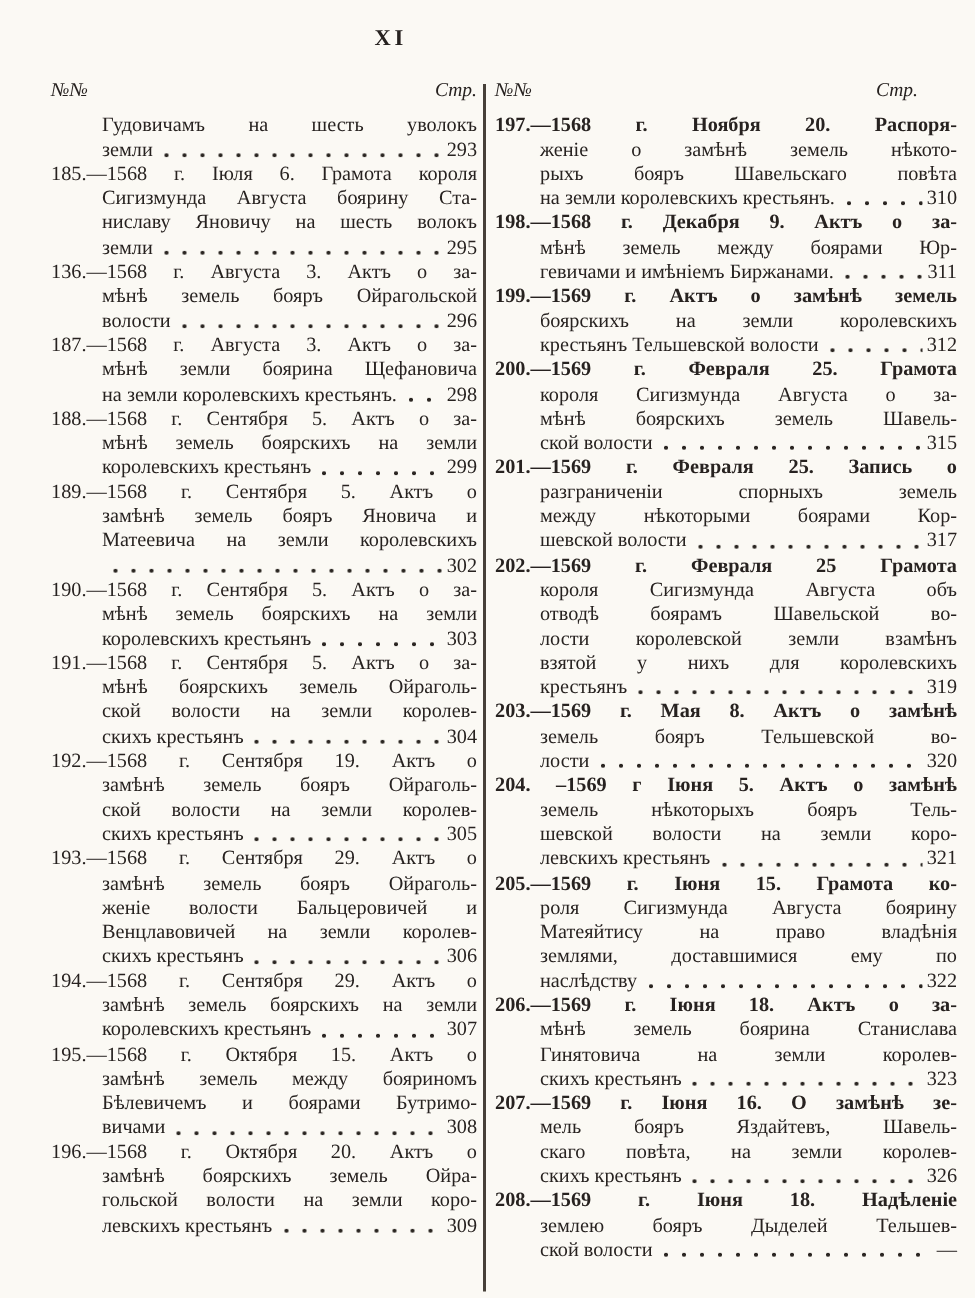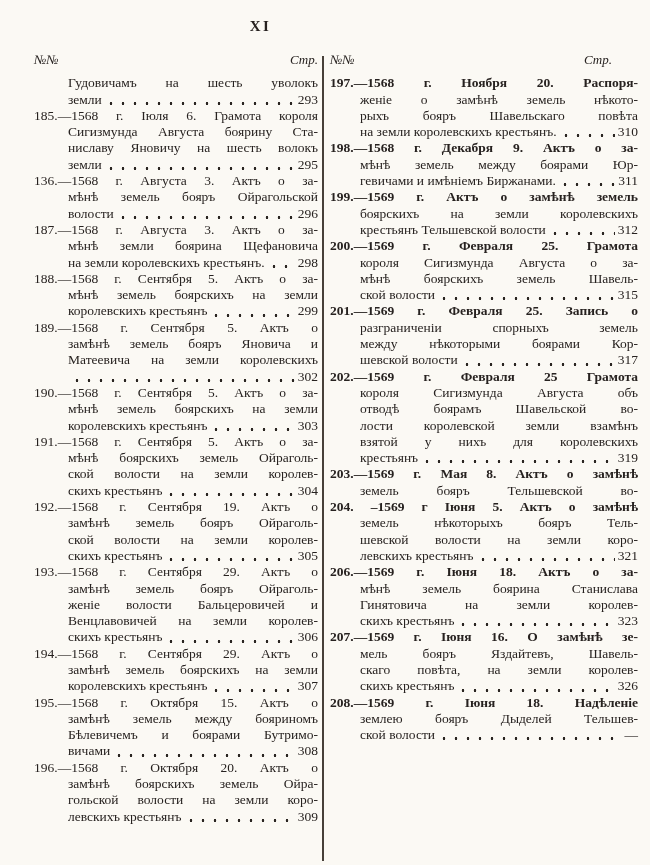--- a/index.html
+++ b/index.html
@@ -255,29 +255,45 @@
           <div class="line">взятой у нихъ для королевскихъ</div>
           <div class="lastline">
             <span class="txt">крестьянъ</span>
             <span class="leader"></span>
             <span class="pgnum">319</span>
           </div>
         </div>
         <div class="entry">
           <div class="line first">203.—1569 г. Мая 8. Актъ о замѣнѣ</div>
           <div class="line">земель бояръ Тельшевской во-</div>
+          <div class="lastline">
+            <span class="txt">лости</span>
+            <span class="leader"></span>
+            <span class="pgnum">320</span>
+          </div>
         </div>
         <div class="entry">
           <div class="line first">204. –1569 г Іюня 5. Актъ о замѣнѣ</div>
           <div class="line">земель нѣкоторыхъ бояръ Тель-</div>
           <div class="line">шевской волости на земли коро-</div>
           <div class="lastline">
             <span class="txt">левскихъ крестьянъ</span>
             <span class="leader"></span>
             <span class="pgnum">321</span>
+          </div>
+        </div>
+        <div class="entry">
+          <div class="line first">205.—1569 г. Іюня 15. Грамота ко-</div>
+          <div class="line">роля Сигизмунда Августа боярину</div>
+          <div class="line">Матеяйтису на право владѣнія</div>
+          <div class="line">землями, доставшимися ему по</div>
+          <div class="lastline">
+            <span class="txt">наслѣдству</span>
+            <span class="leader"></span>
+            <span class="pgnum">322</span>
           </div>
         </div>
         <div class="entry">
           <div class="line first">206.—1569 г. Іюня 18. Актъ о за-</div>
           <div class="line">мѣнѣ земель боярина Станислава</div>
           <div class="line">Гинятовича на земли королев-</div>
           <div class="lastline">
             <span class="txt">скихъ крестьянъ</span>
             <span class="leader"></span>
             <span class="pgnum">323</span>

